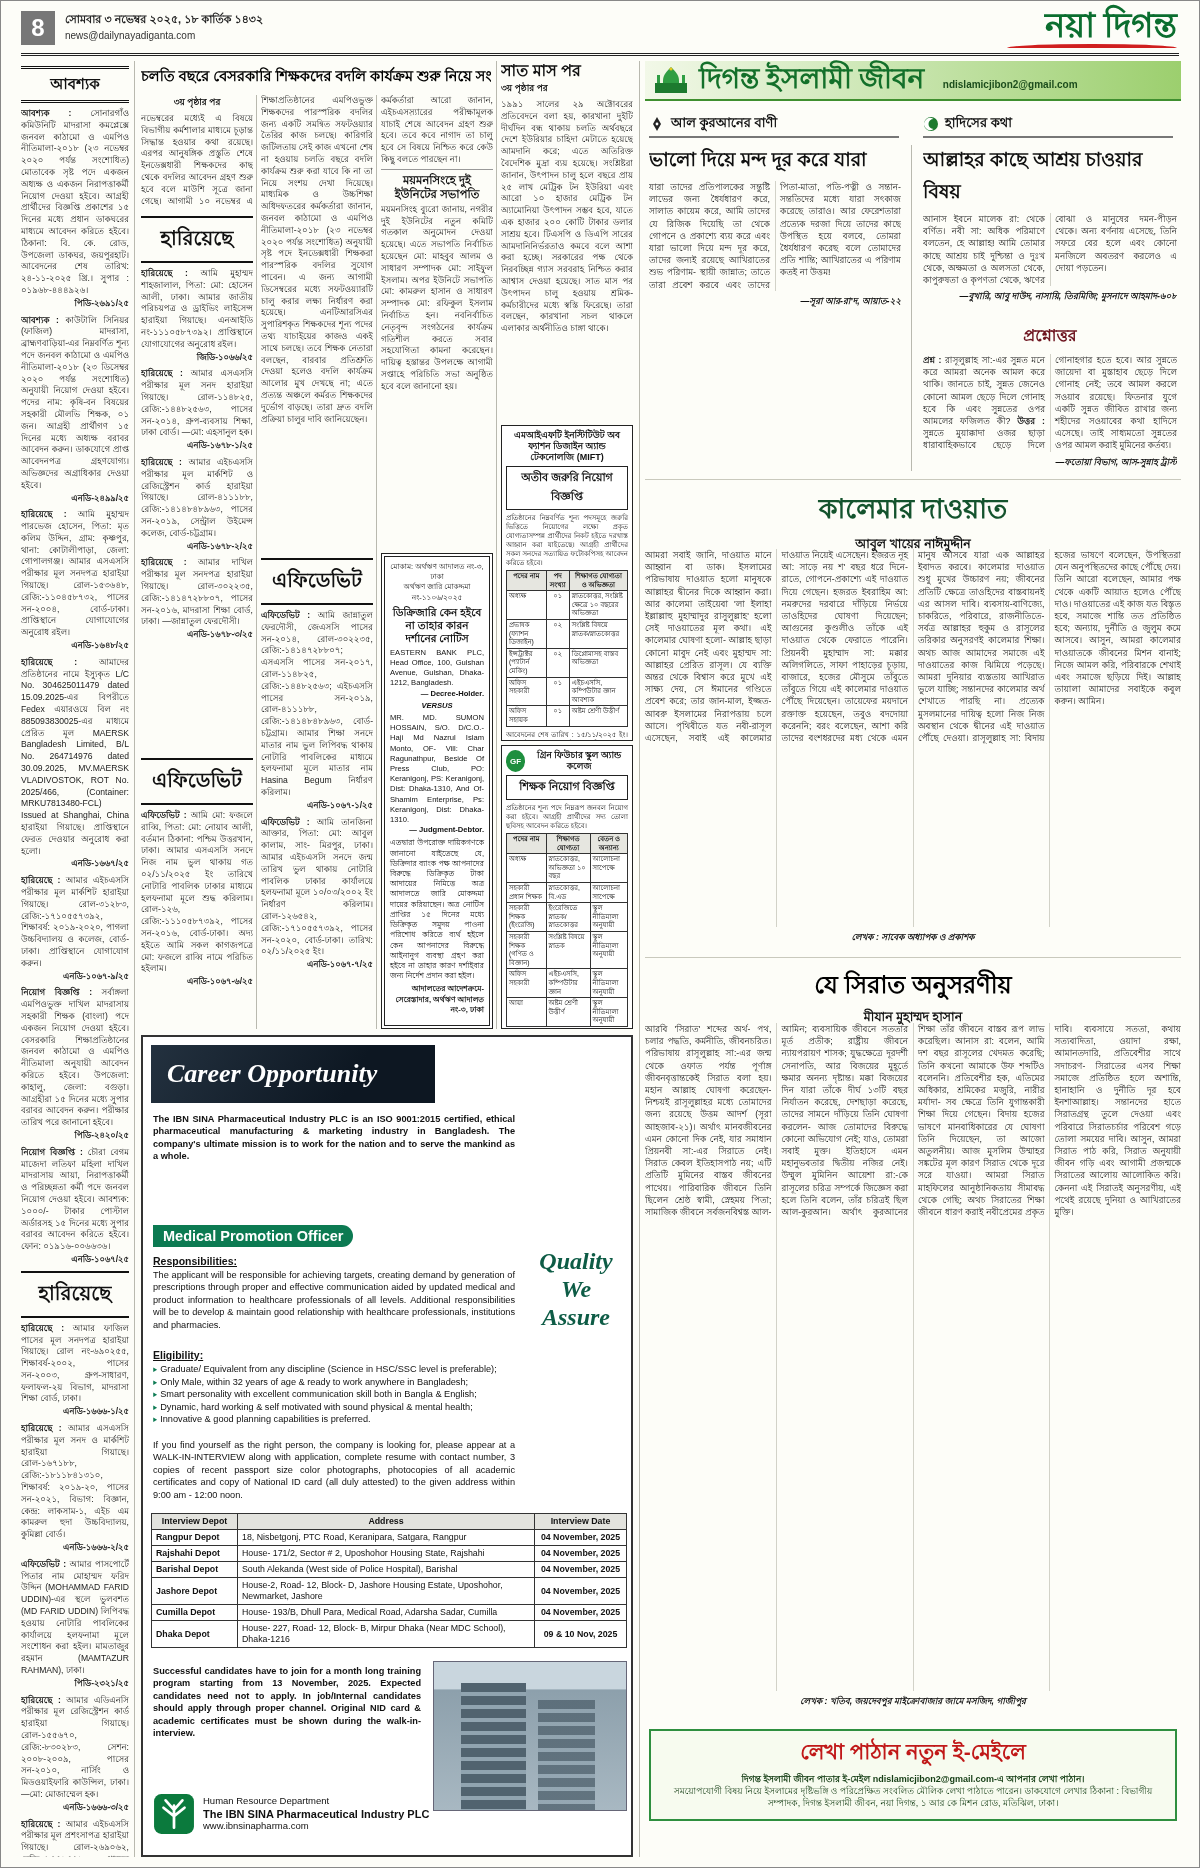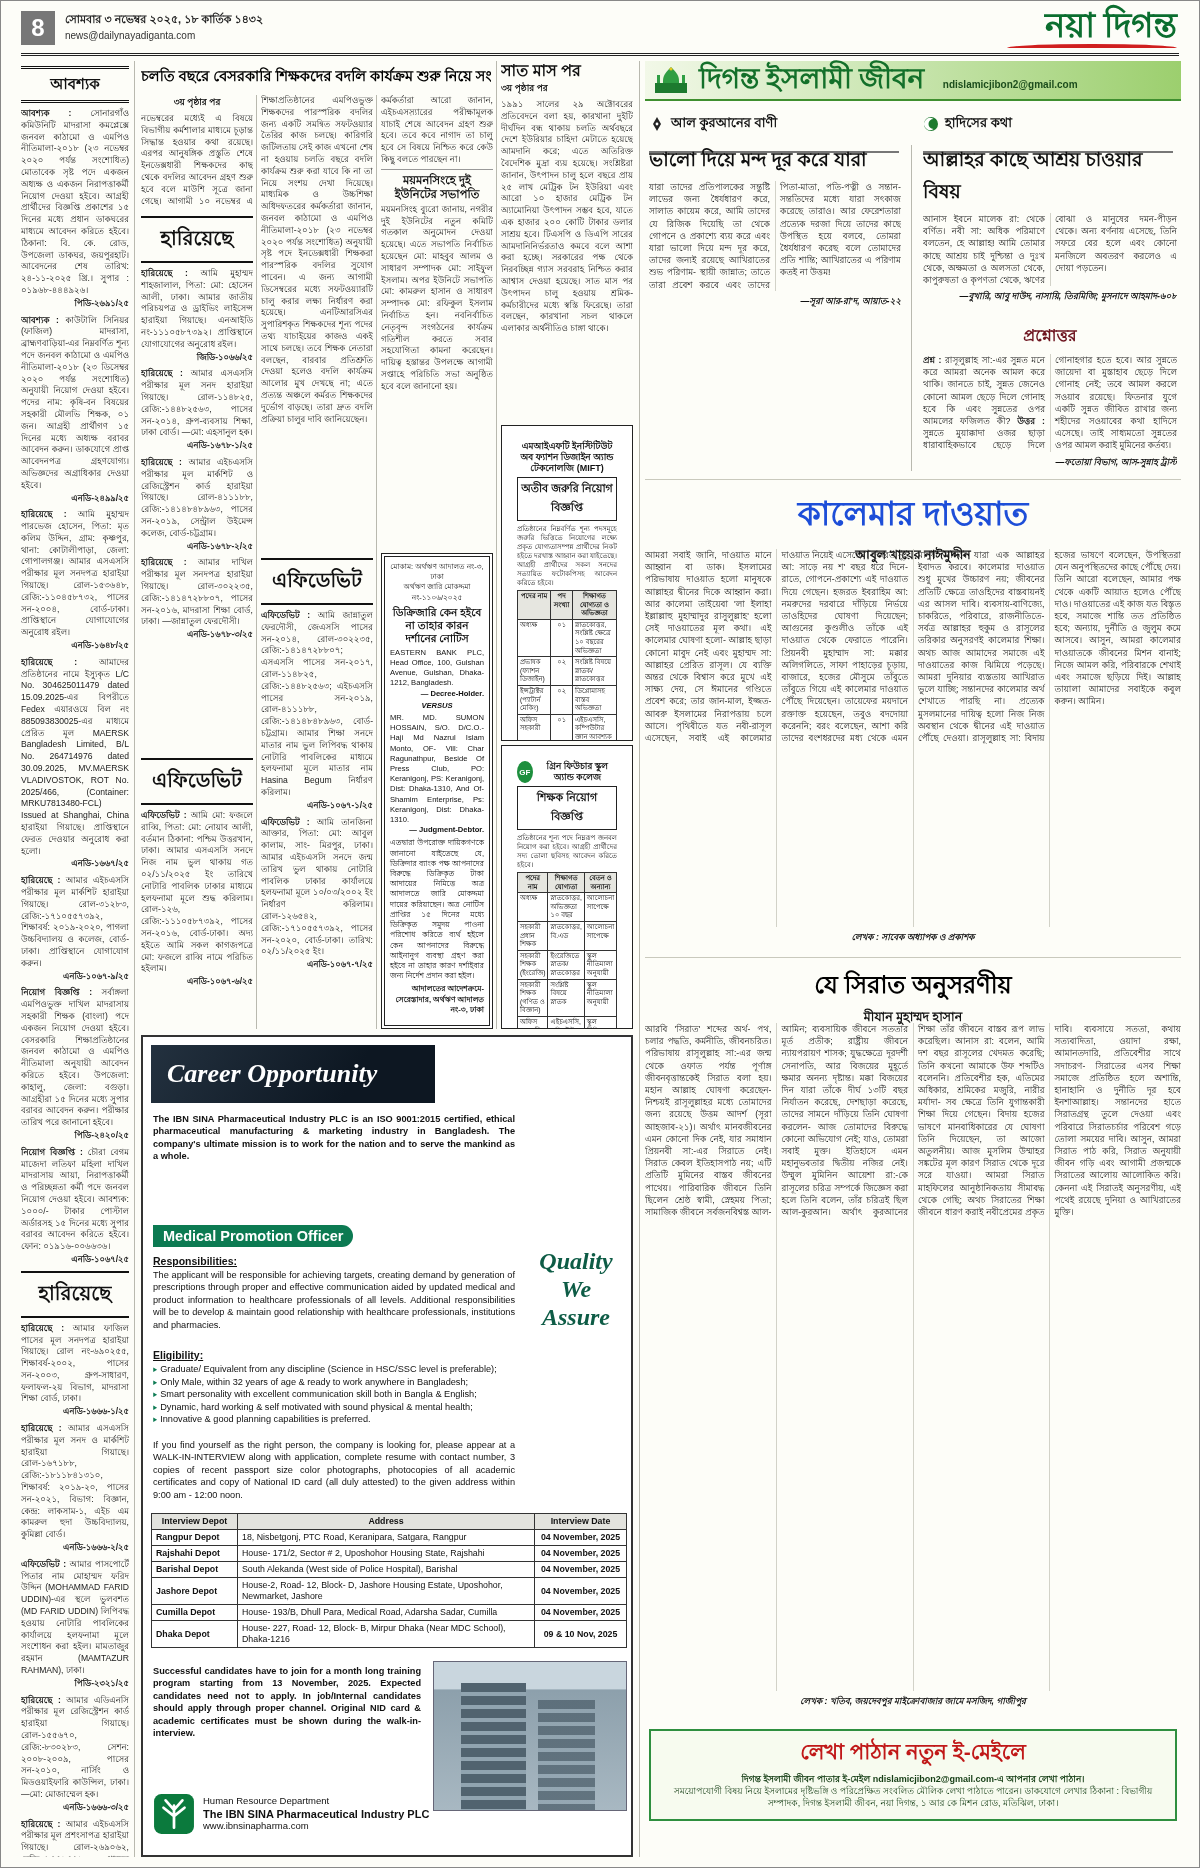--- a/index.html
+++ b/index.html
@@ -26,21 +26,21 @@
   .sub-head{font-weight:bold;font-size:11.5px;text-align:center;line-height:14px;margin:3px 0;border-top:1px solid #999;padding-top:3px}
   .kicker{font-weight:bold;font-size:16px;text-align:left;line-height:20px}
   
   .notice{border:4px double #222;padding:5px;font-size:7.6px;line-height:10.2px;text-align:justify;background:#fff}
   .notice .ttl{font-weight:bold;font-size:10.5px;line-height:13px;text-align:center;margin:3px 0}
   .notice .small-c{text-align:center;font-size:7.4px}
   .notice .tag{display:block;text-align:right;font-weight:bold}
   .notice .versus{text-align:center;font-weight:bold;font-style:italic;margin:2px 0}
   .notice .sign{text-align:right;font-weight:bold;margin-top:3px}
   
-  .adbox{border:1.5px solid #222;padding:15px;background:#fff}
+  .adbox{border:1.5px solid #222;padding:4px;background:#fff}
   .adbox .org{font-weight:bold;font-size:9px;text-align:center;line-height:11px}
   .adbox .ttl{font-weight:bold;font-size:11px;text-align:center;border:1px solid #222;margin:3px 0;padding:2px}
   .adbox .intro{font-size:6.9px;line-height:9px;text-align:justify;margin-bottom:3px}
   .stab{border-collapse:collapse;width:100%}
   .stab th,.stab td{border:1px solid #333;font-size:6.8px;line-height:8.6px;padding:1px 2px;vertical-align:top}
   .stab th{background:#e6e6e0;text-align:center;font-weight:bold}
   .adbox .foot{font-size:6.9px;line-height:9px;margin-top:3px;text-align:justify}
   .gf-logo{width:22px;height:22px;border-radius:50%;background:#1e8f3e;color:#fff;font-size:8px;font-weight:bold;display:flex;align-items:center;justify-content:center}
   
   .career{border:2px solid #333;background:#fff}
@@ -60,28 +60,28 @@
   .ctab td.dt{font-weight:bold;text-align:center}
   .bphoto{position:relative;overflow:hidden;border:1px solid #667;background:linear-gradient(#c9d6de 0%,#c9d6de 18%,#8da0ac 19%,#a8b8c2 100%)}
   .tower{position:absolute;background:repeating-linear-gradient(#51636f 0 9px,#91a4b0 9px 13px)}
   .ibn-foot{display:flex;align-items:center;gap:8px}
   .ibn-lines{font-size:9.5px;line-height:12.5px}
   .ibn-lines .c{font-weight:bold;font-size:11px}
   
   .islam-bar{background:linear-gradient(90deg,#f2f8e8,#cfe8b8 40%,#9ccf6e);height:40px;display:flex;align-items:center;gap:10px;padding:0 8px;border-bottom:2px solid #3f8f2f}
   .islam-title{font-size:28px;font-weight:bold;color:#13702a;font-family:"Liberation Serif",serif}
   .islam-mail{font-size:10px;color:#1c4d1c;font-weight:bold}
-  .chip{display:flex;align-items:center;gap:6px;font-weight:bold;font-size:13px;border-bottom:2px solid #777;padding-bottom:17px}
+  .chip{display:flex;align-items:center;gap:6px;font-weight:bold;font-size:13px;border-bottom:2px solid #777;padding-bottom:2px}
   .art-title{font-weight:bold;font-size:19px;margin-bottom:4px;color:#101010}
   .it{font-size:8.8px;line-height:12.2px;text-align:justify;color:#1c1c1c}
   .twocol{column-count:2;column-gap:10px;column-rule:1px solid #d2d2c8}
   .fourcol{column-count:4;column-gap:10px;column-rule:1px solid #d2d2c8}
   .src{text-align:right;font-style:italic;font-weight:bold;font-size:8.8px;margin-top:3px}
   .qa-title{font-weight:bold;font-size:16px;text-align:center;color:#6e1520;margin-bottom:4px}
-  .big-title{font-weight:bold;font-size:33px;text-align:center;color:#1d4ed8}
+  .big-title{font-weight:bold;font-size:27px;text-align:center;color:#14532d}
   .big-title.mag{color:#000000;font-size:24px}
   .byline{font-weight:bold;font-size:12.5px;text-align:center;margin-top:2px}
   .author{font-weight:bold;font-style:italic;font-size:8.8px;text-align:center;margin-top:3px}
   .submit-box{border:2px solid #2f8f3f;background:#f7fbef;padding:5px 10px;text-align:center}
   .submit-ttl{color:#c01818;font-weight:bold;font-size:21px;margin-bottom:2px}
   .submit-line{font-size:9px;line-height:12px;color:#143d14}
 </style>
 </head>
 <body>
 

